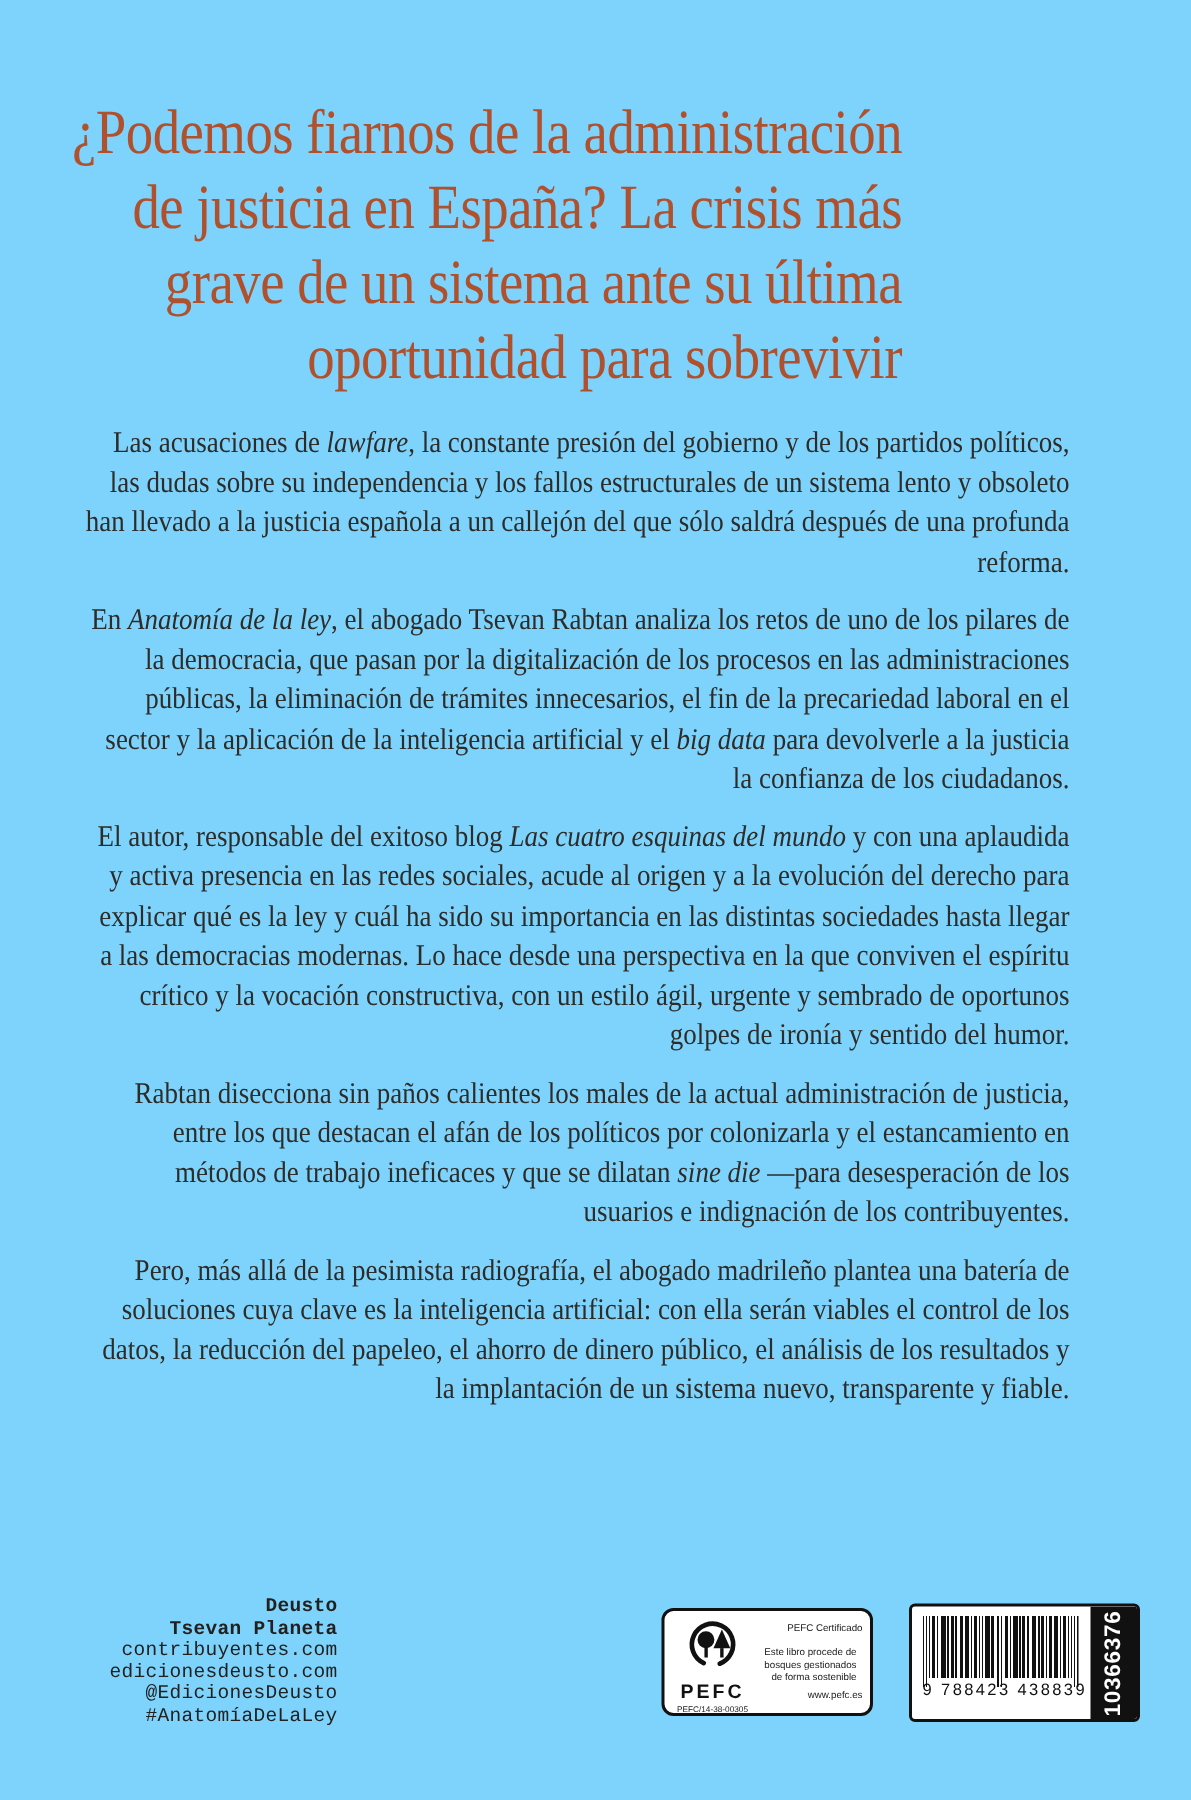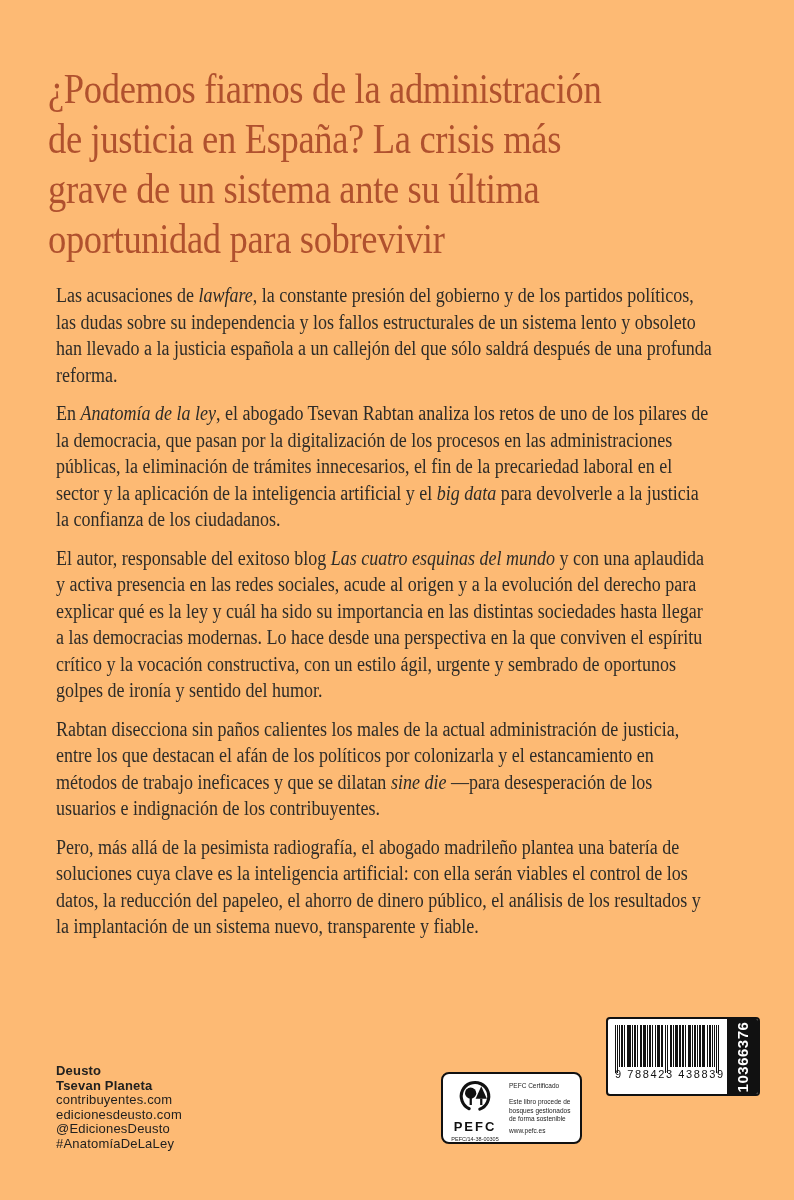--- a/index.html
+++ b/index.html
@@ -1,21 +1,22 @@
 <!DOCTYPE html>
 <html><head>
 <meta charset="utf-8">
 <style>
   html,body { margin:0; padding:0; }
   .page {
     position:relative;
     width:794px; height:1200px;
-    background:#fdba74;
+    background:#7dd3fc;
     font-family:"Liberation Serif", serif;
     overflow:hidden;
+    text-align:right;
   }
 
   
   .headline {
     position:absolute; left:48px; top:64px;
     color:#b0512e;
     font-size:42px; line-height:50px;
     letter-spacing:-0.4px;
     transform:scaleX(0.87); transform-origin:0 0;
     white-space:nowrap;
@@ -27,22 +28,22 @@
     width:730px;
     color:#2e2c28;
     font-size:20px; line-height:26.5px;
     transform:scaleX(0.9); transform-origin:0 0;
   }
   .body-copy p { margin:0 0 12px 0; }
   .body-copy em { font-style:italic; }
 
   
   .publisher {
-    position:absolute; left:56px; top:1064px;
-    font-family:Liberation Sans, sans-serif;
+    position:absolute; left:73px; top:1064px;
+    font-family:Liberation Mono, monospace;
     font-size:13px; line-height:14.5px;
     letter-spacing:0.2px;
     color:#22211f;
   }
   .publisher .bold { font-weight:bold; }
 
   
   .pefc {
     position:absolute; left:424px; top:1072px;
     width:141px; height:72px;
@@ -68,21 +69,21 @@
     flex:1; padding:8px 5px 6px 2px;
     font-size:6.5px; line-height:1.35;
     display:flex; flex-direction:column;
   }
   .pefc-certified { margin-bottom:7px; }
   .pefc-claim { flex:1; width:62px; }
   .pefc-url { }
 
   
   .barcode {
-    position:absolute; left:606px; top:1017px;
+    position:absolute; left:606px; top:1069px;
     width:154px; height:79px;
     background:#ffffff;
     border:2.5px solid #111111;
     border-radius:4px;
     box-sizing:border-box;
     display:flex; overflow:hidden;
   }
   .barcode-left {
     flex:1; padding:6px 2px 0 7px;
     display:flex; flex-direction:column; align-items:flex-start;

